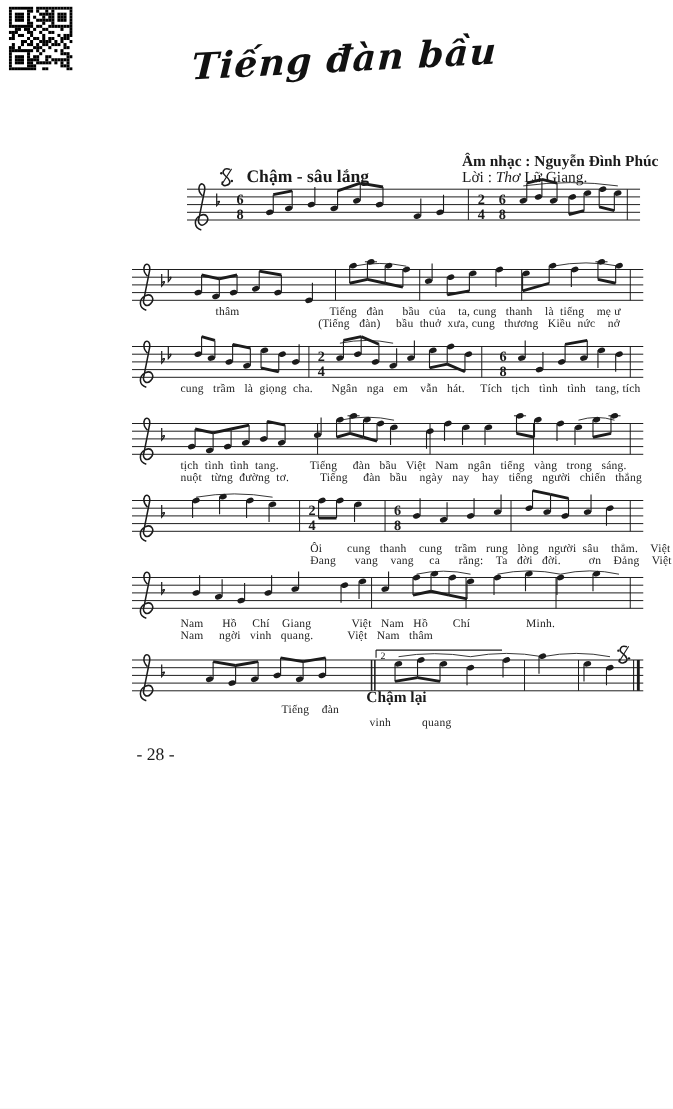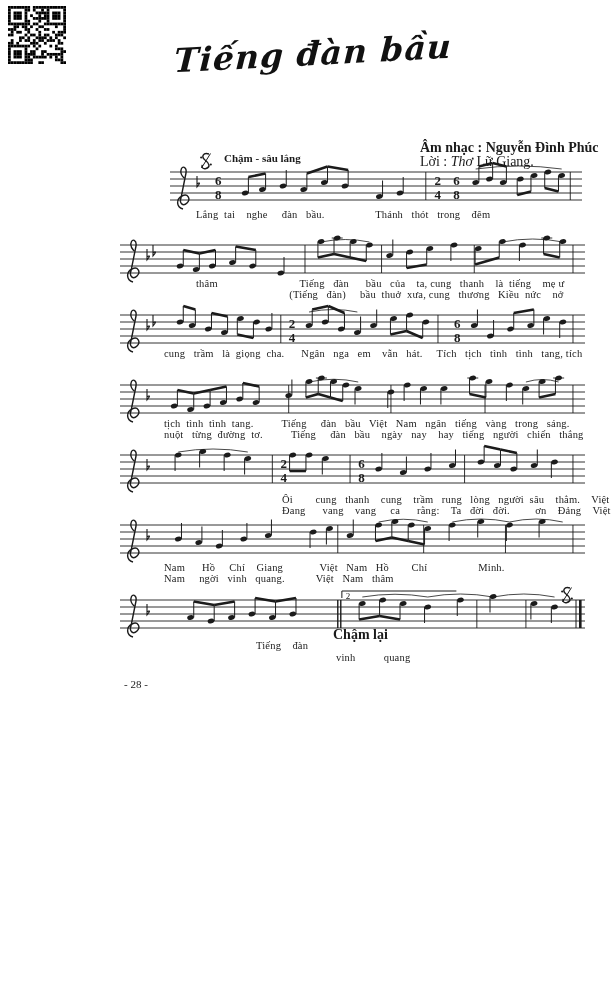--- a/index.html
+++ b/index.html
@@ -4,42 +4,42 @@
 <style>
   html,body{margin:0;padding:0;background:#fff}
   .page{position:relative;width:612px;height:1008px;background:#ffffff;outline:1px solid #d8d8d8;
         font-family:"Liberation Serif",serif;color:#1b1b1b;overflow:hidden}
   .qr{position:absolute;left:8px;top:6px;width:58px;height:58px}
   .title{position:absolute;left:168px;top:34px;width:290px;text-align:center;
          font-family:"DejaVu Serif",serif;font-style:italic;font-weight:bold;font-size:33px;
          transform:rotate(-3deg) skewX(-6deg);letter-spacing:1px;color:#111}
   .credits{position:absolute;left:420px;top:141px;font-size:14px;line-height:14px;color:#1b1b1b}
   .credit-music{font-weight:bold}
-  .tempo-start{position:absolute;left:224px;top:152px;font-weight:bold;font-size:11px}
+  .tempo-start{position:absolute;left:224px;top:152px;font-weight:bold;font-size:16px}
   .tempo-end{position:absolute;left:333px;top:627px;font-weight:bold;font-size:14px}
   .segno{position:absolute;width:14px;height:19px}
   .segno-1{left:199px;top:151px}
   .segno-7{left:560px;top:585px}
   .staff{position:absolute;height:64px}
   .st0{left:170px;top:160px;width:412px}
   .st1{left:120px;top:233px;width:465px}
   .st2{left:120px;top:303px;width:465px}
   .st3{left:120px;top:373px;width:465px}
   .st4{left:120px;top:443px;width:465px}
   .st5{left:120px;top:513px;width:465px}
   .st6{left:120px;top:588px;width:465px}
   .lyr{position:absolute;white-space:pre;font-size:10.5px;color:#222;letter-spacing:0.2px}
   .ly-s1{left:196px;top:209px}
   .ly-s2a{left:196px;top:278px}.ly-s2b{left:196px;top:289px}
   .ly-s3a{left:164px;top:348px}.ly-s3b{left:164px;top:359px}
   .ly-s4a{left:164px;top:418px}.ly-s4b{left:164px;top:429px}
   .ly-s5a{left:282px;top:494px}.ly-s5b{left:282px;top:505px}
   .ly-s6a{left:164px;top:562px}.ly-s6b{left:164px;top:573px}
   .ly-s7a{left:256px;top:640px}.ly-s7b{left:336px;top:652px}
-  .pagenum{position:absolute;left:124px;top:678px;font-size:11px}
+  .pagenum{position:absolute;left:124px;top:678px;font-size:16px}
 </style>
 </head>
 <body>
 
 <div class="page">
 
   <svg class="qr" id="qr" viewBox="0 0 58 58">
       <rect x="0" y="0" width="2.761904761904762" height="2.761904761904762" fill="#000"></rect>
       <rect x="2.761904761904762" y="0" width="2.761904761904762" height="2.761904761904762" fill="#000"></rect>
       <rect x="5.523809523809524" y="0" width="2.761904761904762" height="2.761904761904762" fill="#000"></rect>
@@ -716,21 +716,20 @@
       </svg></div>
 
   <svg class="segno segno-7" viewBox="0 0 14 19">
     <path d="M10 3 C4 1 2 6 6 9 C10 12 12 16 7 17.5 C4 18.5 2 16 3.5 14" fill="none" stroke="#1b1b1b" stroke-width="1.4"></path>
     <line x1="2.5" y1="17" x2="11.5" y2="2.5" stroke="#1b1b1b" stroke-width="1"></line>
     <circle cx="2.2" cy="6.5" r="1.1" fill="#1b1b1b"></circle>
       <circle cx="11.8" cy="13.5" r="1.1" fill="#1b1b1b"></circle>
   </svg>
   <div class="tempo-end">Chậm lại</div>
 
-  <div class="lyr ly-s1">Lắng  tai    nghe     đàn   bầu.                  Thánh   thót   trong    đêm</div>
   <div class="lyr ly-s2a">thâm                             Tiếng   đàn      bầu   của    ta, cung   thanh    là  tiếng    mẹ ư</div>
   <div class="lyr ly-s2b">                                 (Tiếng   đàn)     bầu  thuở  xưa, cung   thương   Kiều  nức    nở</div>
   <div class="lyr ly-s3a">cung   trầm   là  giọng  cha.      Ngân   nga   em    vẫn   hát.     Tích   tịch   tình   tình   tang, tích</div>
   <div class="lyr ly-s4a">tịch  tình  tình  tang.          Tiếng     đàn   bầu   Việt   Nam   ngân   tiếng   vàng   trong   sáng.</div>
   <div class="lyr ly-s4b">nuột   từng  đường  tơ.          Tiếng     đàn   bầu    ngày   nay    hay   tiếng   người   chiến   thắng</div>
   <div class="lyr ly-s5a">Ôi        cung   thanh    cung    trầm   rung   lòng   người  sâu    thẳm.    Việt</div>
   <div class="lyr ly-s5b">Đang      vang    vang     ca      rằng:    Ta   đời   đời.         ơn    Đảng    Việt</div>
   <div class="lyr ly-s6a">Nam      Hồ     Chí    Giang             Việt   Nam   Hồ        Chí                  Minh.</div>
   <div class="lyr ly-s6b">Nam     ngời   vinh   quang.           Việt   Nam   thâm</div>
   <div class="lyr ly-s7a">Tiếng    đàn</div>

